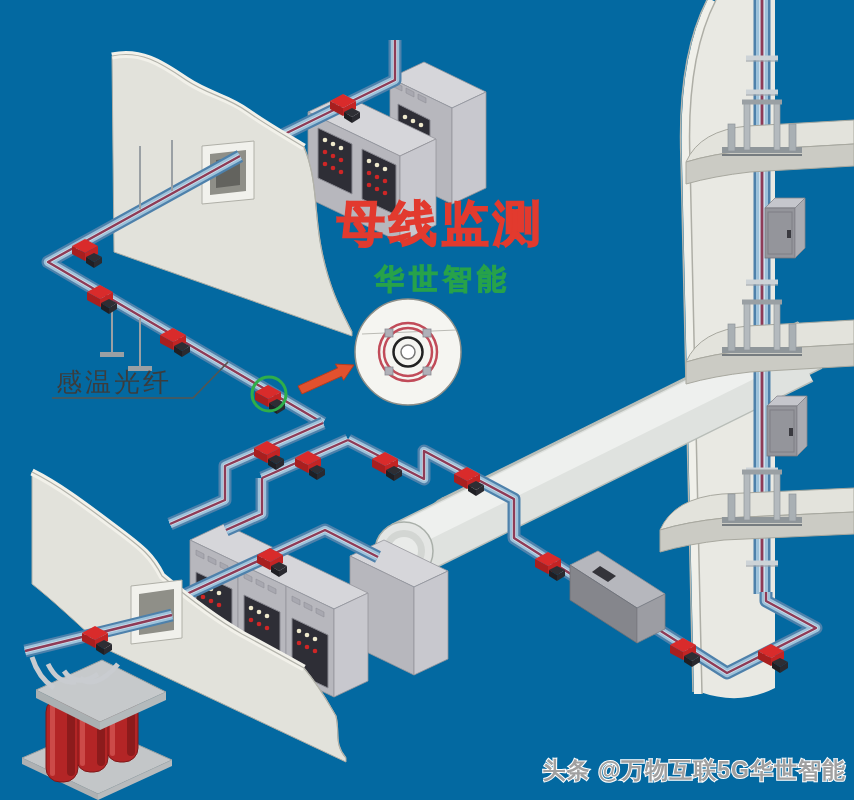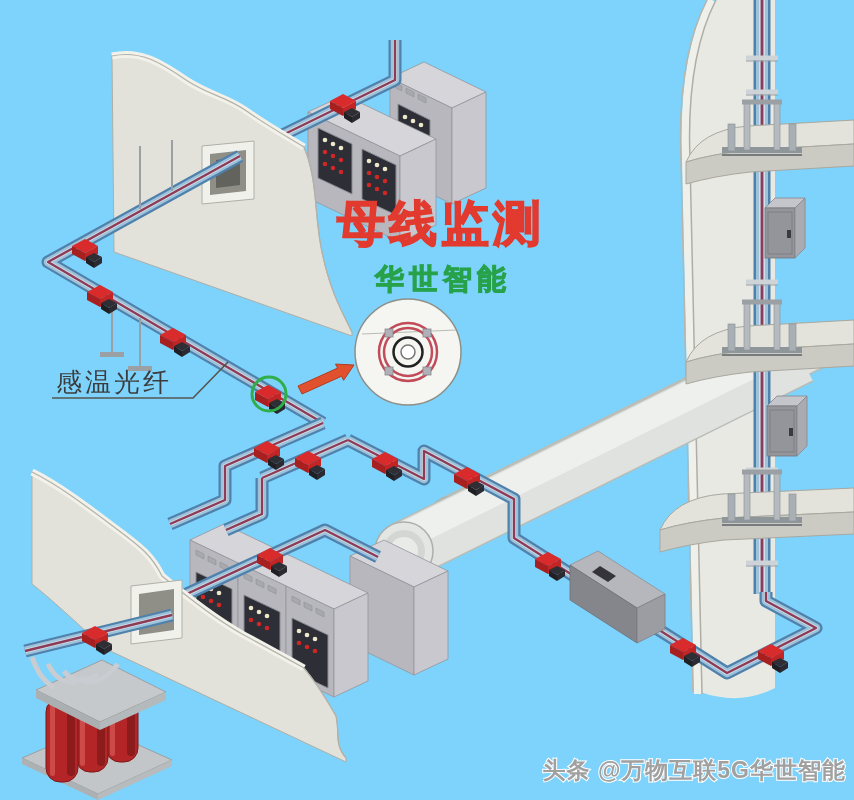--- a/index.html
+++ b/index.html
@@ -1,16 +1,16 @@
 <!DOCTYPE html>
 <html style="--title-red: #e23a2e; --subtitle-green: #27a24a; --label-gray: #3c3c3c; --watermark-gray: #a0a0a0; --busway-blue: #4e81ab; --busway-light: #9ec2da; --fiber-stripe: #8e3b56; --tap-red: #d92b2b; --highlight-green: #2fae4a; --arrow-orange: #e2512e; --transformer-red: #b32526; --pipe-gray: #dfe2df; --wall-gray: #e2e2db; --cabinet-gray: #b7b7bd; --panel-dark: #2e2e36;"><head>
 <meta charset="utf-8">
 <style>
   html,body{margin:0;padding:0;background:#ffffff;}
-  .stage{position:relative;width:854px;height:800px;background:#7dd3fc;overflow:hidden;
+  .stage{position:relative;width:854px;height:800px;background:#0369a1;overflow:hidden;
          font-family:"Liberation Sans",sans-serif;}
   svg{display:block}
 
   
   .bus-body{fill:none;stroke:var(--busway-blue,#4e81ab);stroke-width:13;stroke-linejoin:round;stroke-linecap:butt}
   .bus-inner{fill:none;stroke:var(--busway-light,#9ec2da);stroke-width:8.5;stroke-linejoin:round}
   .bus-core{fill:none;stroke:#cfe0ec;stroke-width:4;stroke-linejoin:round}
   .bus-stripe{fill:none;stroke:var(--fiber-stripe,#8e3b56);stroke-width:2.4;stroke-linejoin:round}
   .riser .bus-body{stroke-width:17}
   .riser .bus-inner{stroke-width:12}

